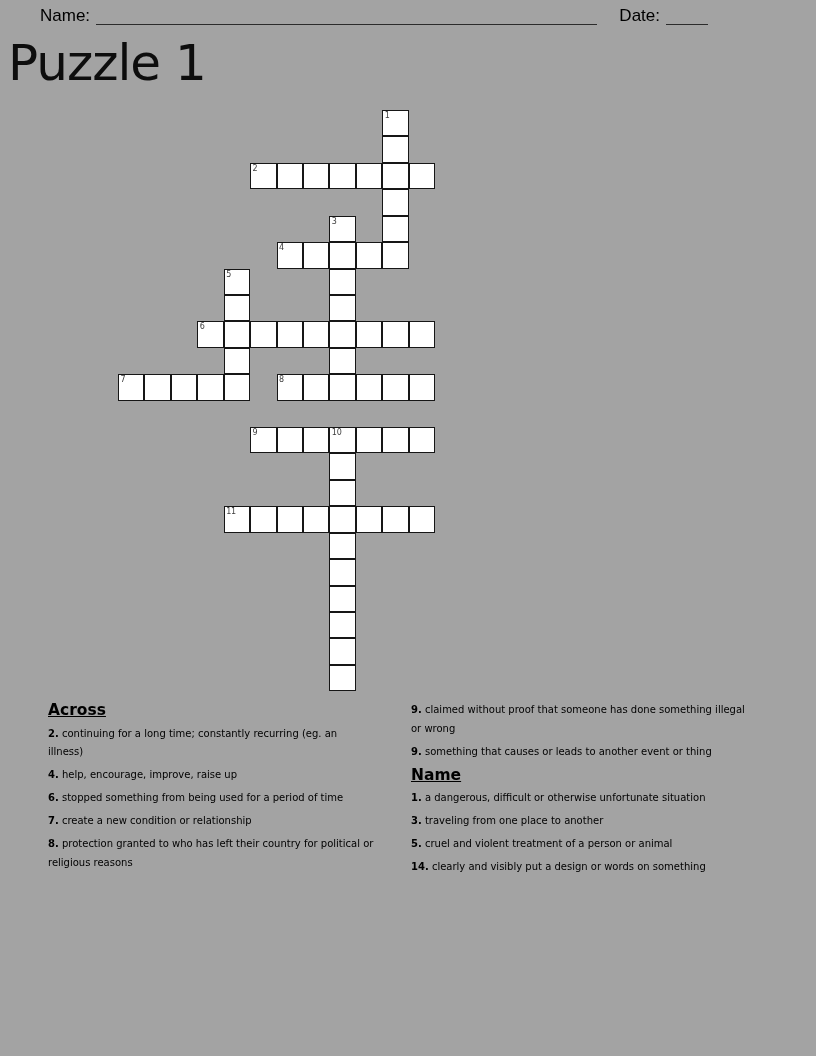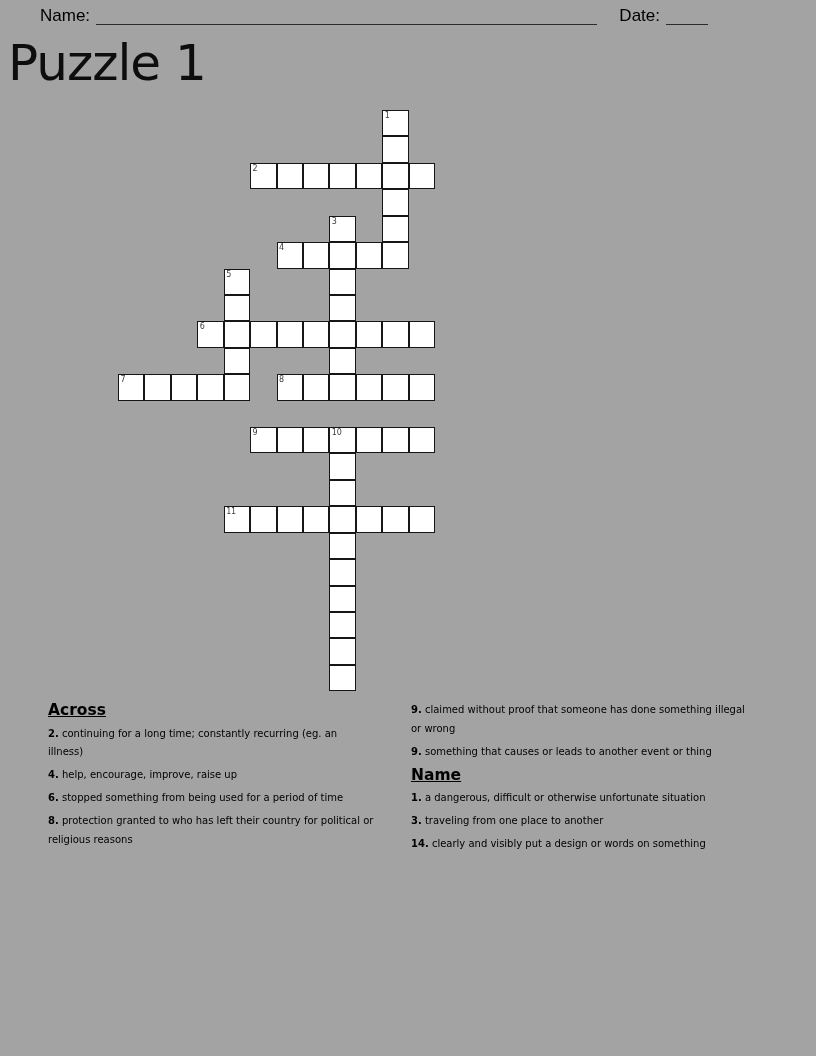--- a/index.html
+++ b/index.html
@@ -160,30 +160,32 @@
       <div class="cell" style="left: 211.36px; top: 554.82px;"></div>
     </div>
 
   <div class="clues">
     <div class="clue-col left">
       <div class="clue-heading">Across</div>
       <div id="across-left">
           <p class="clue"><b>2.</b> continuing for a long time; constantly recurring (eg. an illness)</p>
           <p class="clue"><b>4.</b> help, encourage, improve, raise up</p>
           <p class="clue"><b>6.</b> stopped something from being used for a period of time</p>
+          <p class="clue"><b>7.</b> create a new condition or relationship</p>
           <p class="clue"><b>8.</b> protection granted to who has left their country for political or religious reasons</p>
         </div>
     </div>
     <div class="clue-col right">
       <div id="across-right">
           <p class="clue"><b>9.</b> claimed without proof that someone has done something illegal or wrong</p>
           <p class="clue"><b>9.</b> something that causes or leads to another event or thing</p>
         </div>
       <div class="clue-heading">Name</div>
       <div id="down-list">
           <p class="clue"><b>1.</b> a dangerous, difficult or otherwise unfortunate situation</p>
           <p class="clue"><b>3.</b> traveling from one place to another</p>
+          <p class="clue"><b>5.</b> cruel and violent treatment of a person or animal</p>
           <p class="clue"><b>14.</b> clearly and visibly put a design or words on something</p>
         </div>
     </div>
   </div>
 
 </div>
 
 </body></html>

